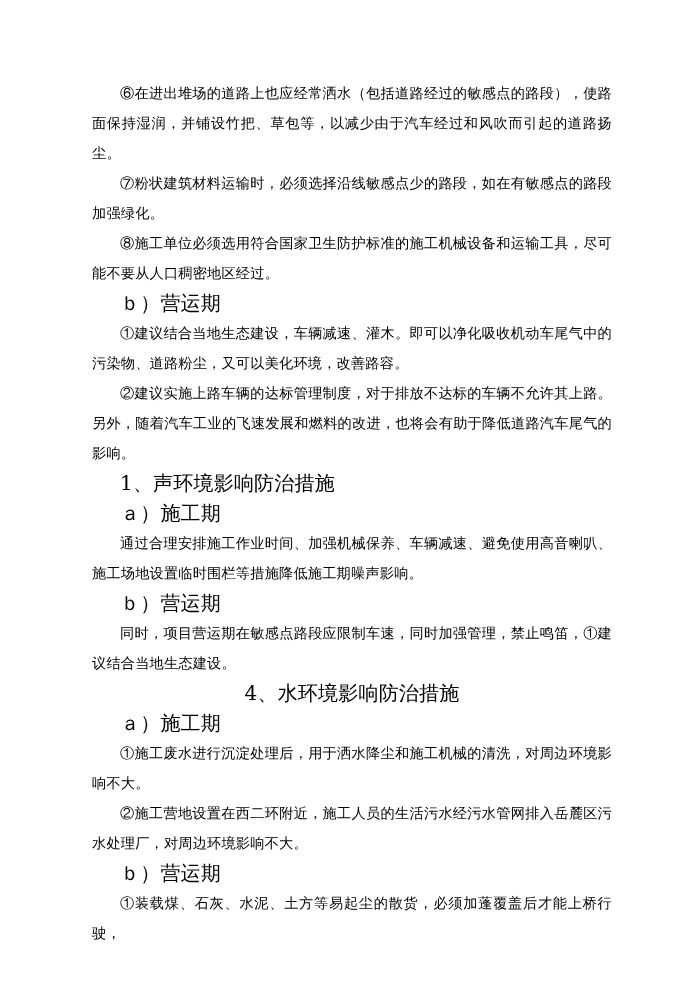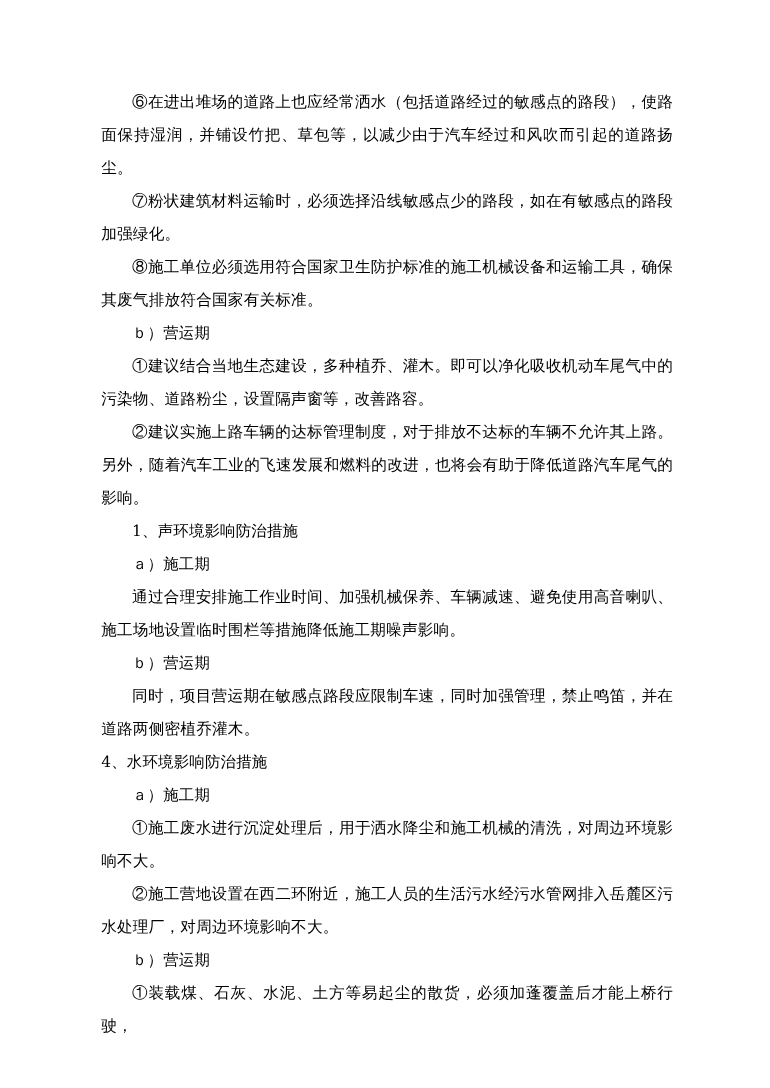--- a/index.html
+++ b/index.html
@@ -35,55 +35,56 @@
     margin: 0;
     letter-spacing: 0.2px;
   }
   .indent-2 {
     text-indent: 28px;
   }
   .indent-1 {
     text-indent: 14px;
   }
   .heading {
-    font-size: 14px;
+    font-size: 20px;
     line-height: 30px;
     margin: 0;
     letter-spacing: 0.2px;
   }
   .heading.lvl-a {
     text-indent: 28px;
   }
   .heading.lvl-num {
     text-indent: 28px;
   }
   .heading.lvl-top {
     text-indent: 0;
+    text-align: center;
   }
 </style>
 </head>
 <body>
 
 <div class="page">
   <div class="content">
 
     <p class="para indent-2">⑥在进出堆场的道路上也应经常洒水（包括道路经过的敏感点的路段），使路面保持湿润，并铺设竹把、草包等，以减少由于汽车经过和风吹而引起的道路扬尘。</p>
     <p class="para indent-2">⑦粉状建筑材料运输时，必须选择沿线敏感点少的路段，如在有敏感点的路段加强绿化。</p>
-    <p class="para indent-2">⑧施工单位必须选用符合国家卫生防护标准的施工机械设备和运输工具，确保其废气排放符合国家有关标准。</p>
+    <p class="para indent-2">⑧施工单位必须选用符合国家卫生防护标准的施工机械设备和运输工具，尽可能不要从人口稠密地区经过。</p>
 
     <p class="heading lvl-a">ｂ）营运期</p>
-    <p class="para indent-2">①建议结合当地生态建设，多种植乔、灌木。即可以净化吸收机动车尾气中的污染物、道路粉尘，设置隔声窗等，改善路容。</p>
+    <p class="para indent-2">①建议结合当地生态建设，车辆减速、灌木。即可以净化吸收机动车尾气中的污染物、道路粉尘，又可以美化环境，改善路容。</p>
     <p class="para indent-2">②建议实施上路车辆的达标管理制度，对于排放不达标的车辆不允许其上路。另外，随着汽车工业的飞速发展和燃料的改进，也将会有助于降低道路汽车尾气的影响。</p>
 
     <p class="heading lvl-num">1、声环境影响防治措施</p>
     <p class="heading lvl-a">ａ）施工期</p>
     <p class="para indent-2">通过合理安排施工作业时间、加强机械保养、车辆减速、避免使用高音喇叭、施工场地设置临时围栏等措施降低施工期噪声影响。</p>
 
     <p class="heading lvl-a">ｂ）营运期</p>
-    <p class="para indent-2">同时，项目营运期在敏感点路段应限制车速，同时加强管理，禁止鸣笛，并在道路两侧密植乔灌木。</p>
+    <p class="para indent-2">同时，项目营运期在敏感点路段应限制车速，同时加强管理，禁止鸣笛，①建议结合当地生态建设。</p>
 
     <p class="heading lvl-top">4、水环境影响防治措施</p>
     <p class="heading lvl-a">ａ）施工期</p>
     <p class="para indent-2">①施工废水进行沉淀处理后，用于洒水降尘和施工机械的清洗，对周边环境影响不大。</p>
     <p class="para indent-2">②施工营地设置在西二环附近，施工人员的生活污水经污水管网排入岳麓区污水处理厂，对周边环境影响不大。</p>
 
     <p class="heading lvl-a">ｂ）营运期</p>
     <p class="para indent-2">①装载煤、石灰、水泥、土方等易起尘的散货，必须加蓬覆盖后才能上桥行驶，</p>
 
   </div>

